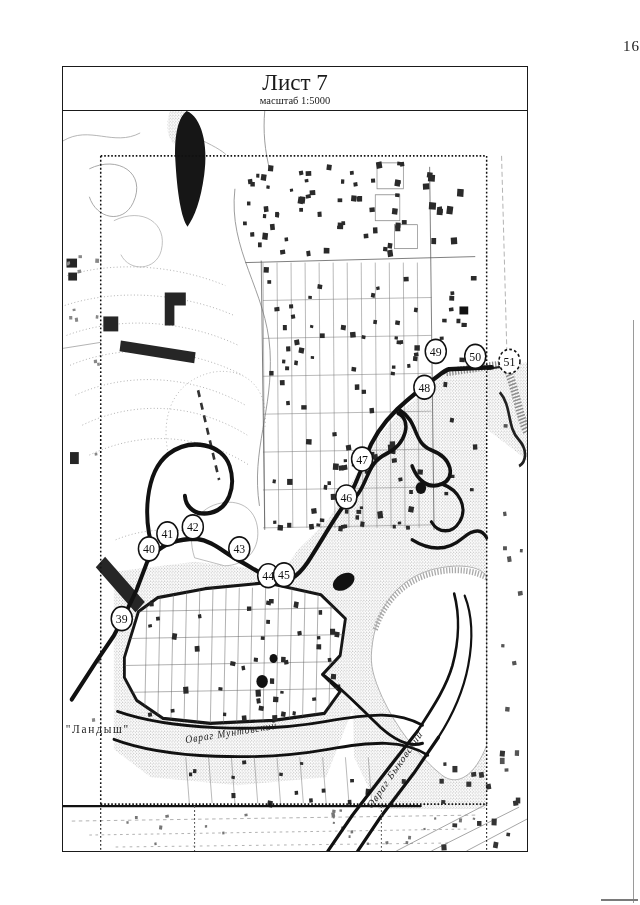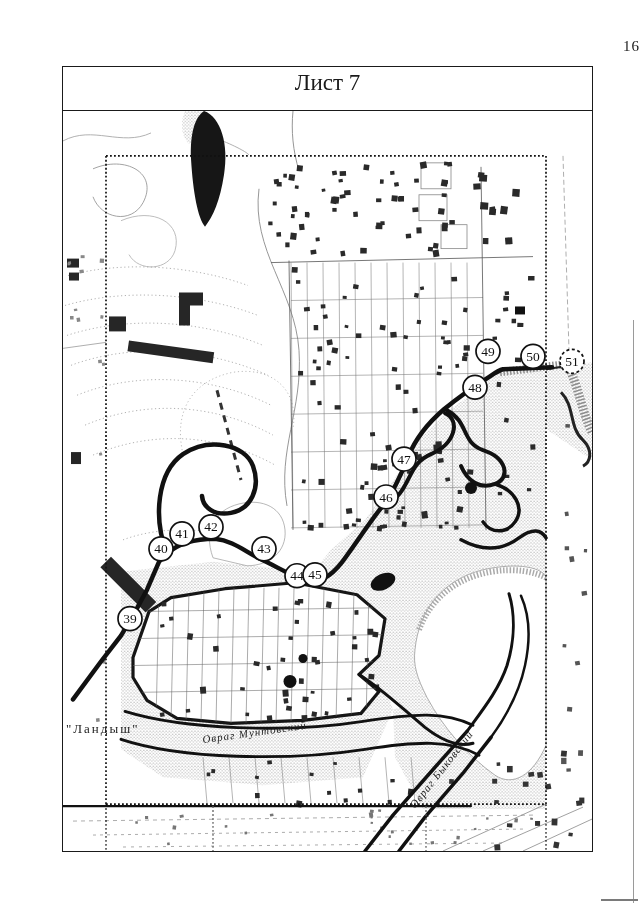--- a/index.html
+++ b/index.html
@@ -6,21 +6,21 @@
   body{
     width:640px;height:905px;position:relative;background:#ffffff;
     font-family:"Liberation Serif","DejaVu Serif",serif;color:#1a1a1a;
     overflow:hidden;
   }
   .page-number{
     position:absolute;top:38px;left:56px;width:584px;text-align:right;
     font-size:15px;letter-spacing:1px;
   }
   .sheet-frame{
-    position:absolute;left:62px;top:66px;width:531px;height:786px;
+    position:absolute;left:62px;top:66px;width:466px;height:786px;
     border:1.6px solid #1a1a1a;box-sizing:border-box;background:#fff;
   }
   .title-block{
     height:44px;border-bottom:1.5px solid #1a1a1a;box-sizing:border-box;
     text-align:center;padding-top:3px;
   }
   .sheet-title{font-size:23px;line-height:25px;}
   .sheet-scale{font-size:10.5px;line-height:11px;}
   .map-wrap{position:absolute;left:0;top:44px;right:0;bottom:0;overflow:hidden;}
   svg{display:block;}
@@ -29,20 +29,21 @@
   text{font-family:"Liberation Serif","DejaVu Serif",serif;}
 </style>
 </head>
 <body>
 
 <div class="page-number">16</div>
 
 <div class="sheet-frame">
   <div class="title-block">
     <div class="sheet-title">Лист 7</div>
+    <div class="sheet-scale">масштаб 1:5000</div>
   </div>
   <div class="map-wrap">
     <svg id="map" width="100%" height="100%" viewBox="0 0 529 742" preserveAspectRatio="none">
       <defs>
         <pattern id="stip" width="3.2" height="3.2" patternUnits="userSpaceOnUse">
           <rect width="3.2" height="3.2" fill="#ffffff"></rect>
           <circle cx="0.8" cy="0.9" r="0.55" fill="#8f8f8f"></circle>
           <circle cx="2.4" cy="2.3" r="0.5" fill="#9a9a9a"></circle>
         </pattern>
         <pattern id="stipD" width="2.6" height="2.6" patternUnits="userSpaceOnUse">

